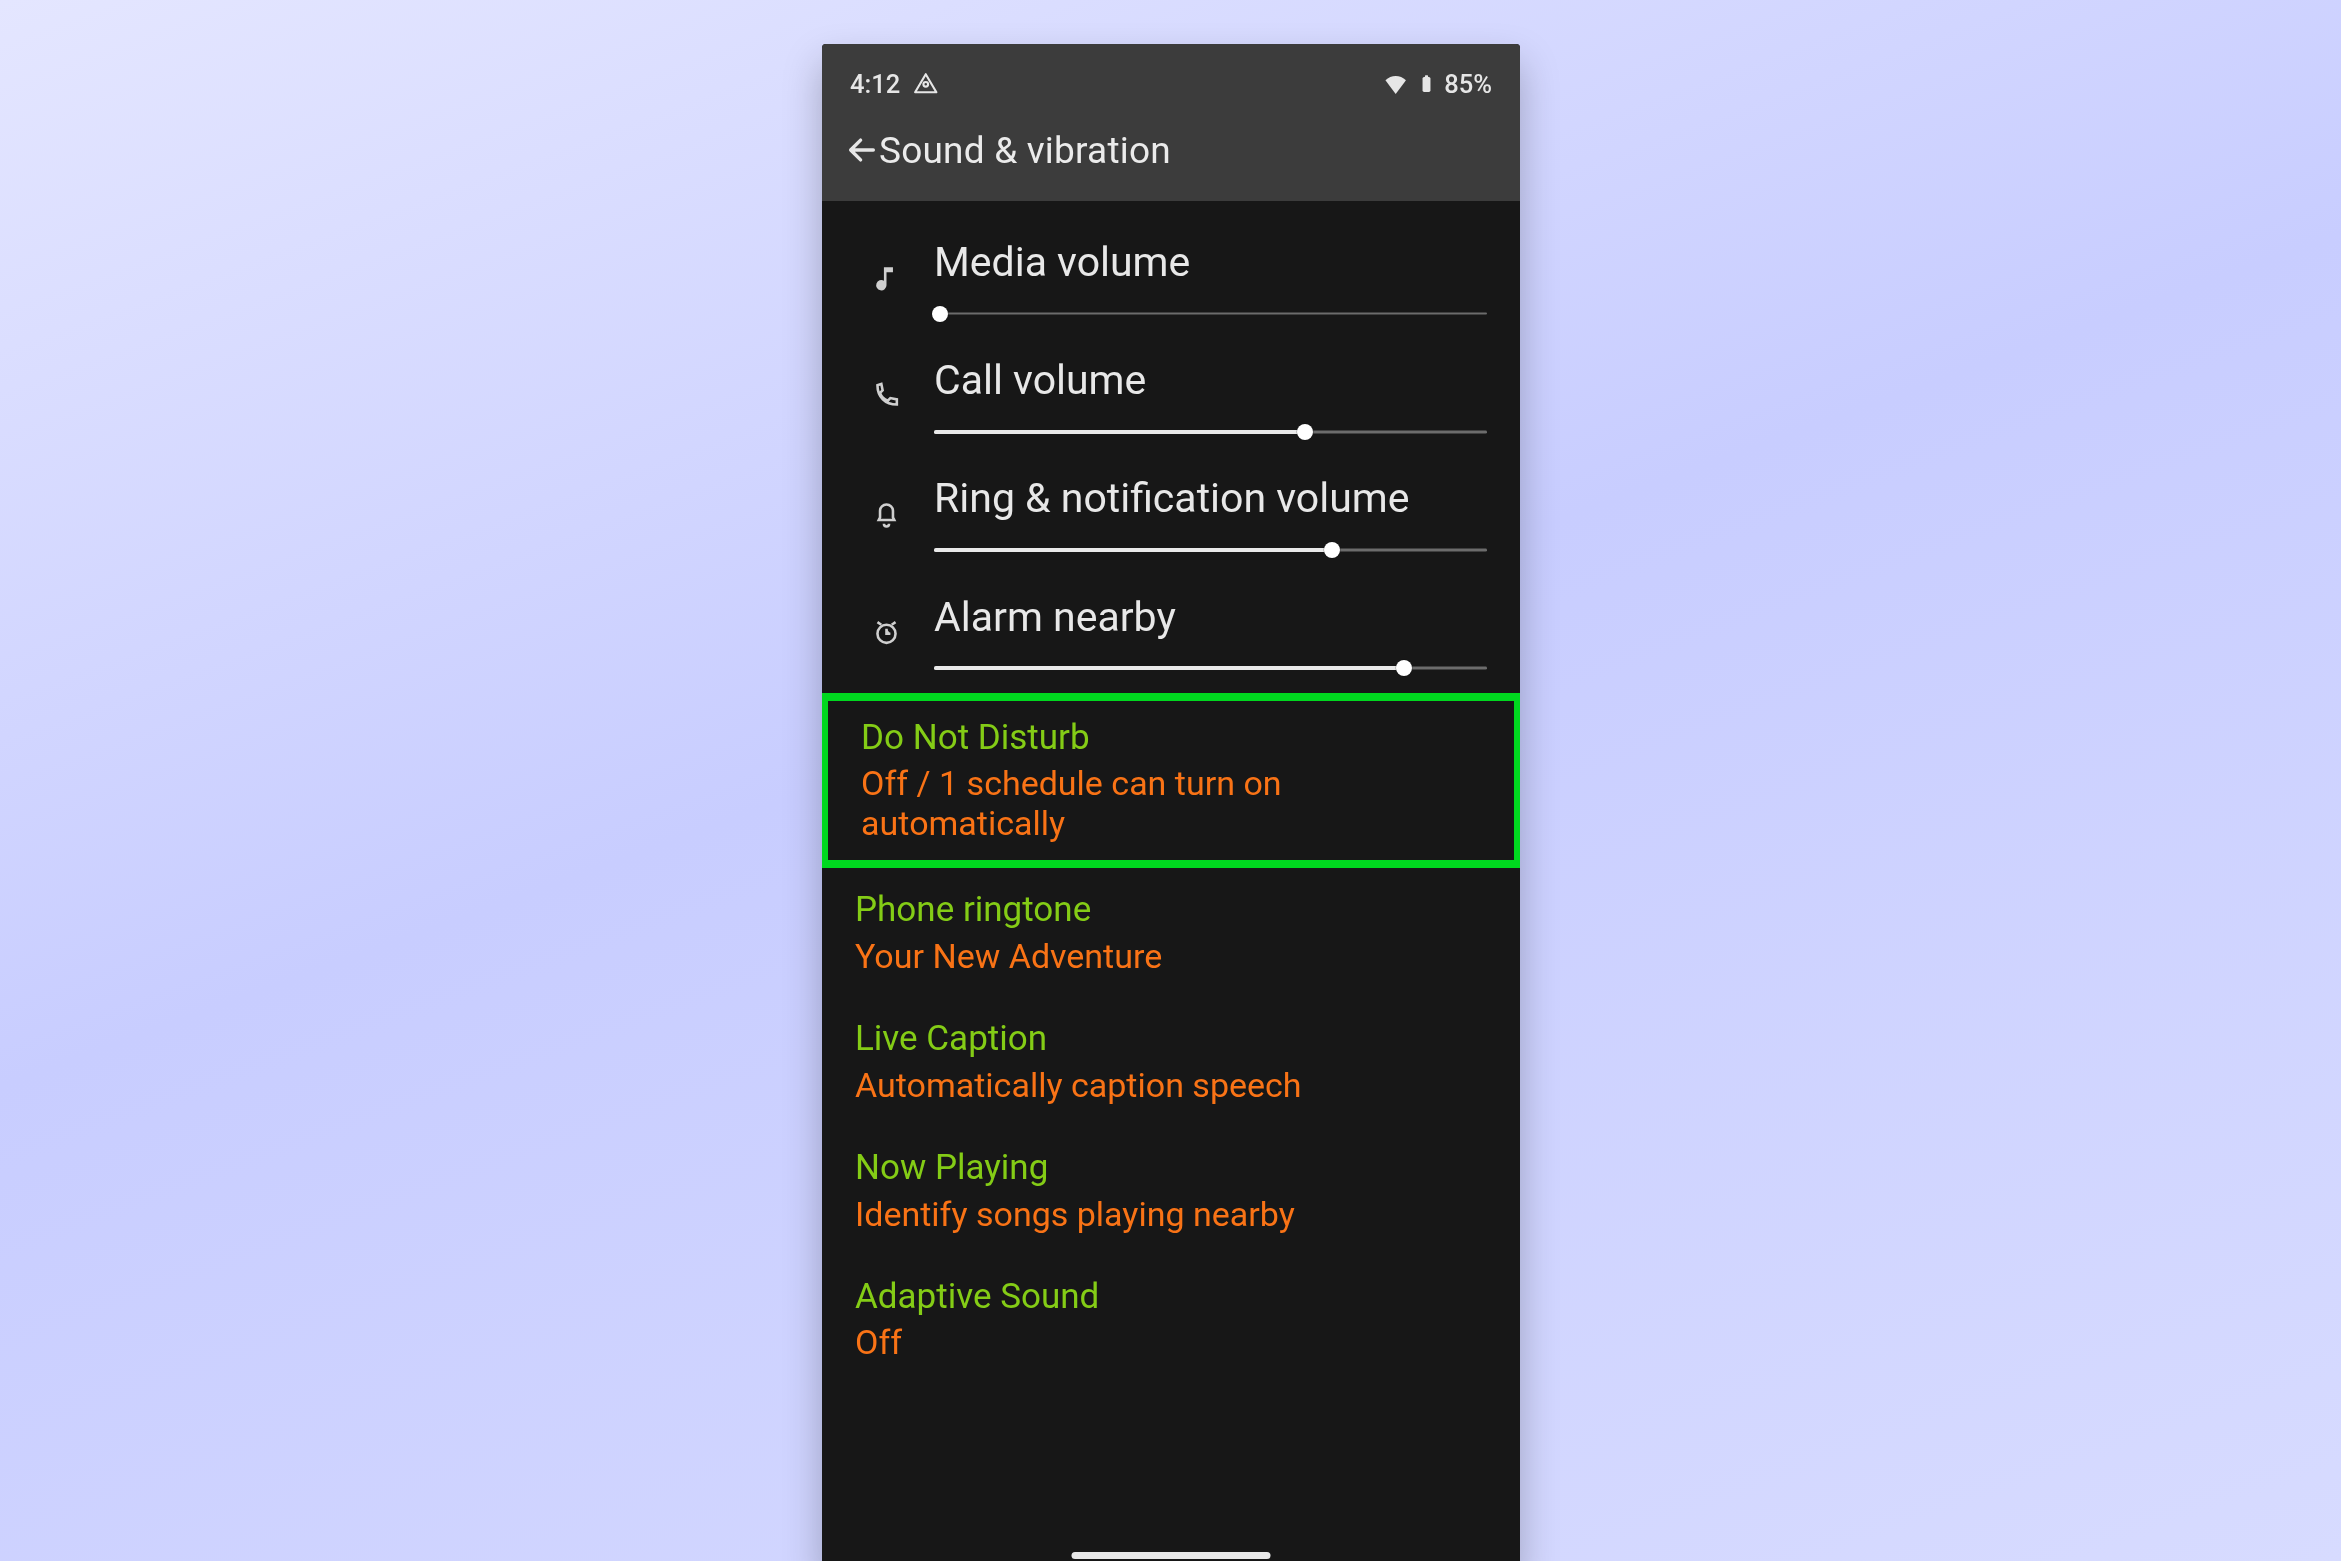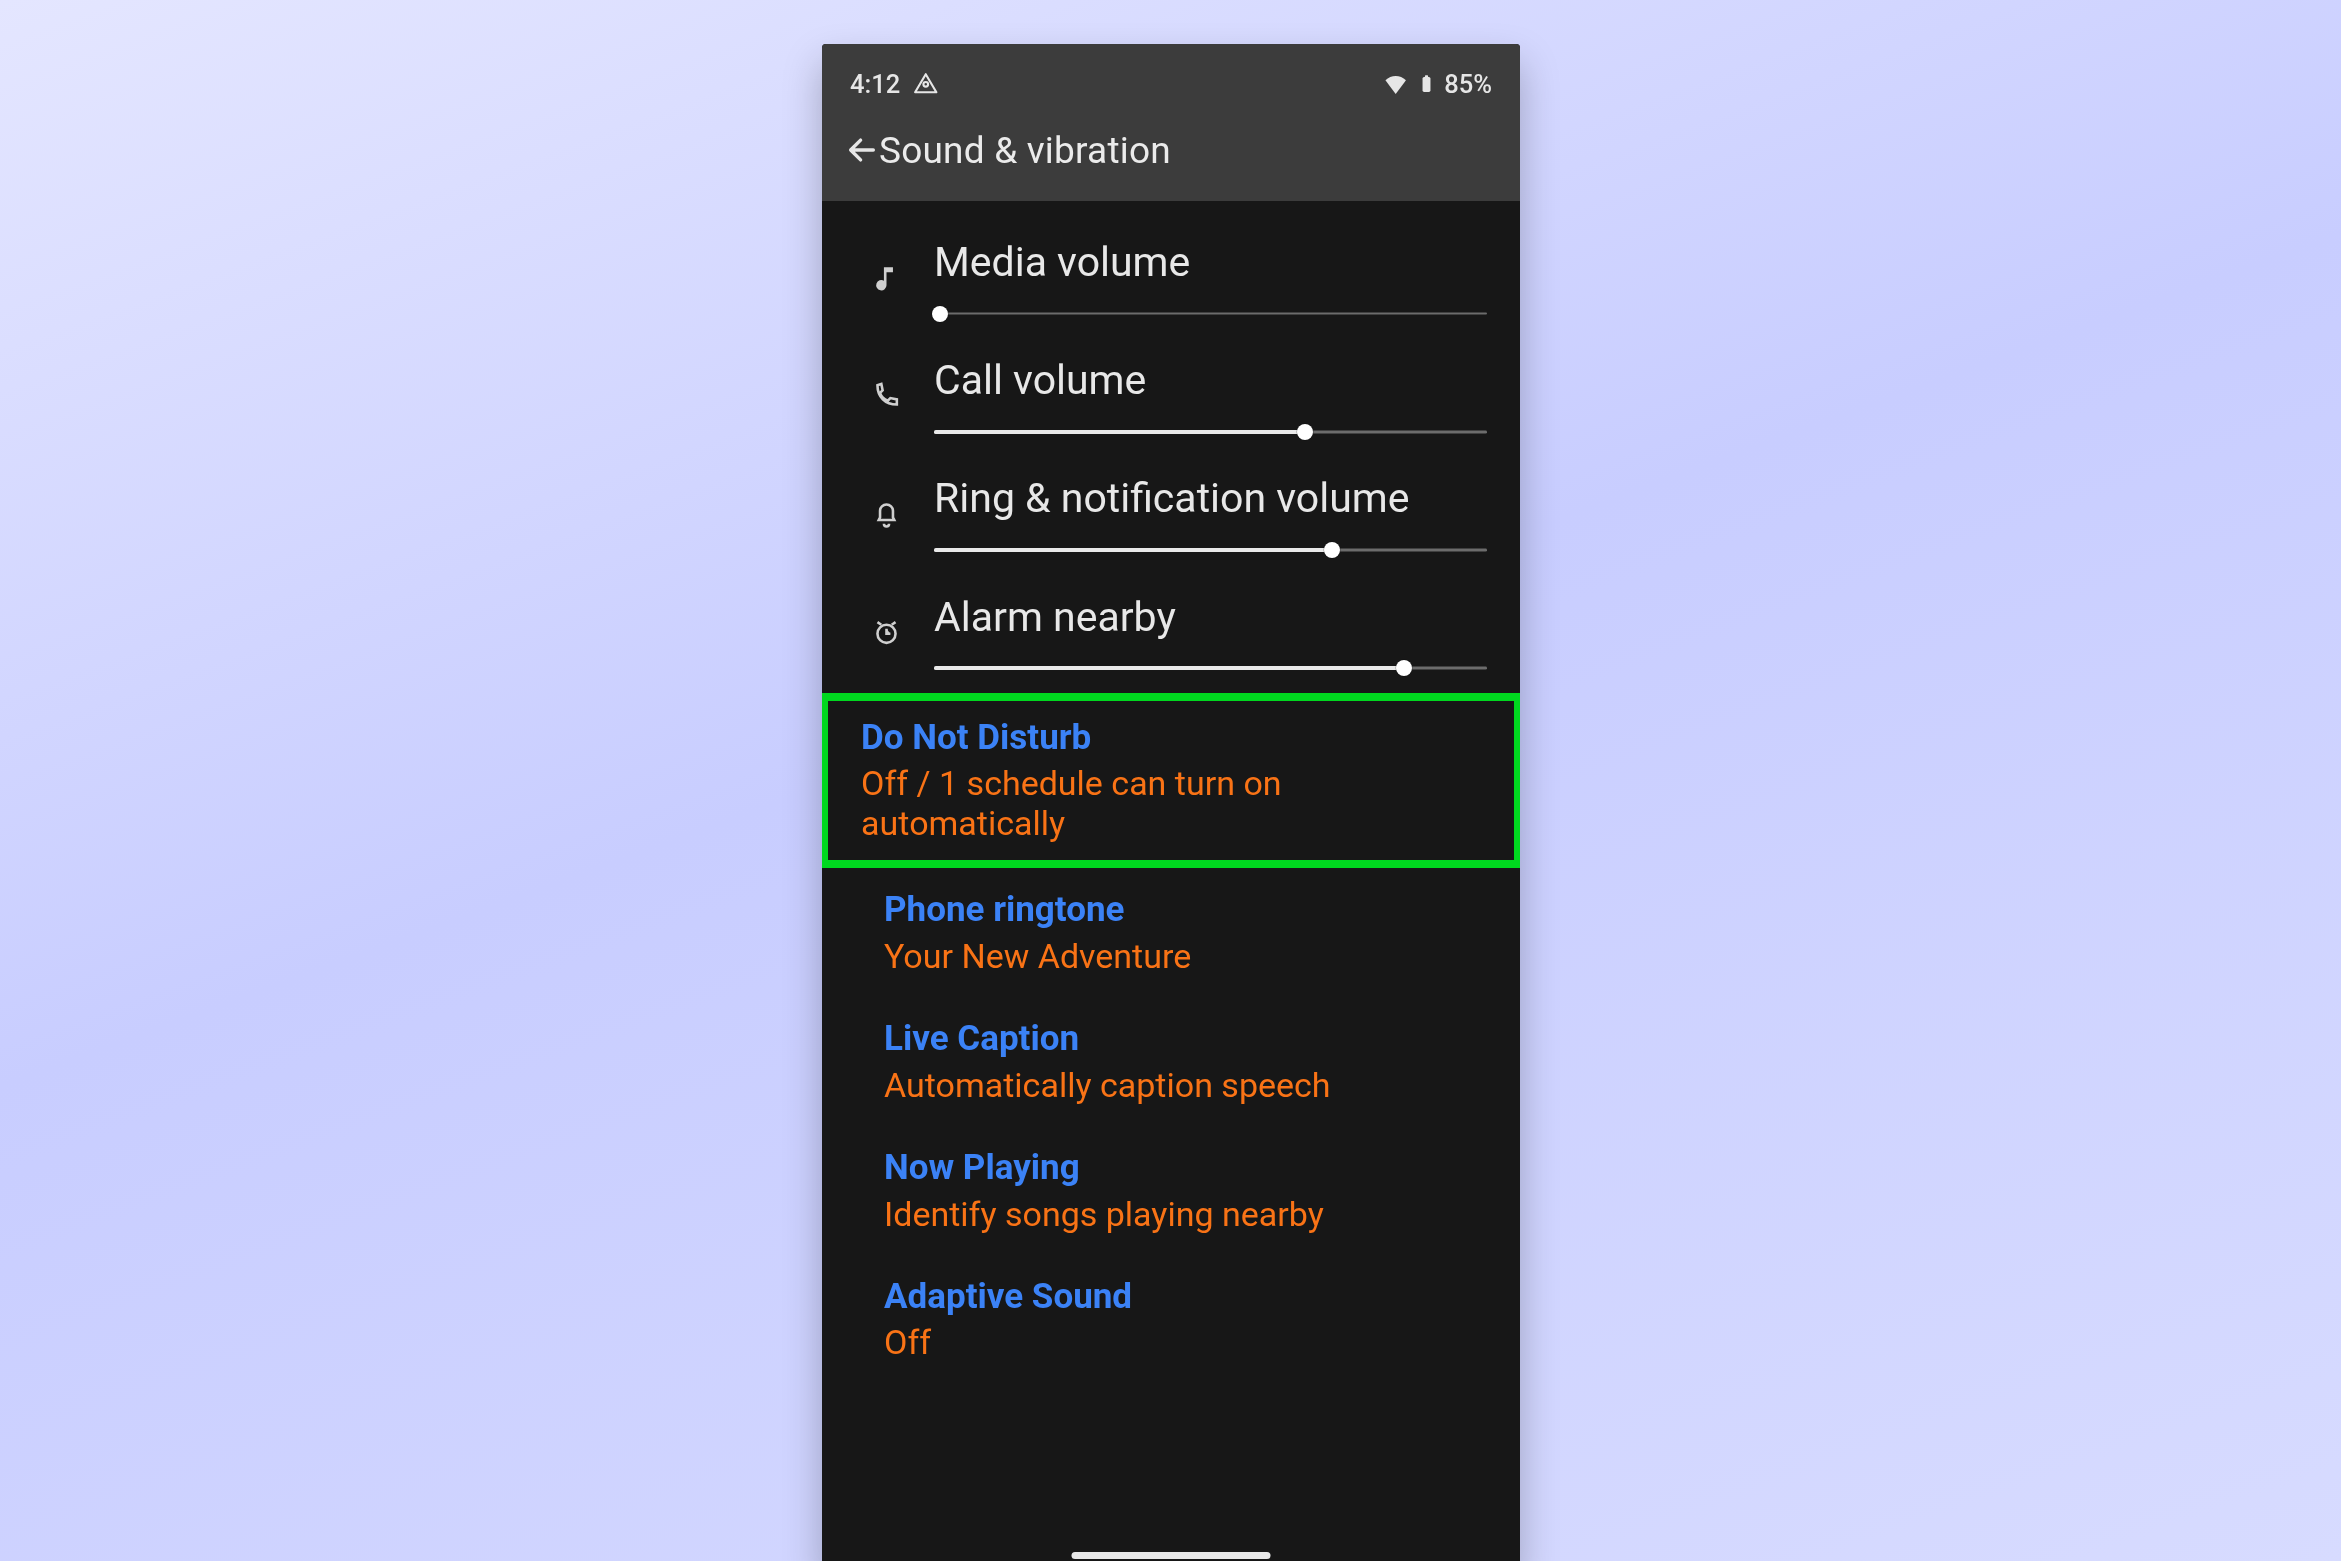--- a/index.html
+++ b/index.html
@@ -39,22 +39,22 @@
     .slabel { font-size:41px; font-weight:400; color:#e8e8e8; }
     .slider { margin-top:21px; height:13.2px; position:relative; }
     .track-off { position:absolute; left:0; right:0; top:50%; transform:translateY(-50%);
                  height:2.8px; background:#6c6c6c; border-radius:1.4px; }
     .track-on  { position:absolute; left:0; top:50%; transform:translateY(-50%);
                  height:3.8px; background:#e9e9e9; border-radius:1.9px; }
     .thumb { position:absolute; top:50%; width:16px; height:16px; border-radius:50%;
              background:#ffffff; transform:translate(-50%,-50%); box-shadow:0 0 0 0.5px rgba(0,0,0,.4); }
 
     
-    .item { padding:21px 33px 21px 33px;margin-left:29px; }
-    .ititle { font-size:35px; font-weight:700; color:#3b82f6; }
+    .item { padding:21px 33px 21px 33px; }
+    .ititle { font-size:35px; font-weight:400; color:#84cc16; }
     .isub { margin-top:5.7px; font-size:34px; font-weight:400; color:#f97316; }
 
     
     .hl { border:8.5px solid #00d81f; margin:0 -1.9px; padding:16px 33px 17px 33px; }
 
     
     .homebar { position:absolute; left:50%; bottom:10.4px; transform:translateX(-50%);
                width:199px; height:6.6px; background:#e8e8e8; border-radius:4.7px; }
   </style>
 </head>

